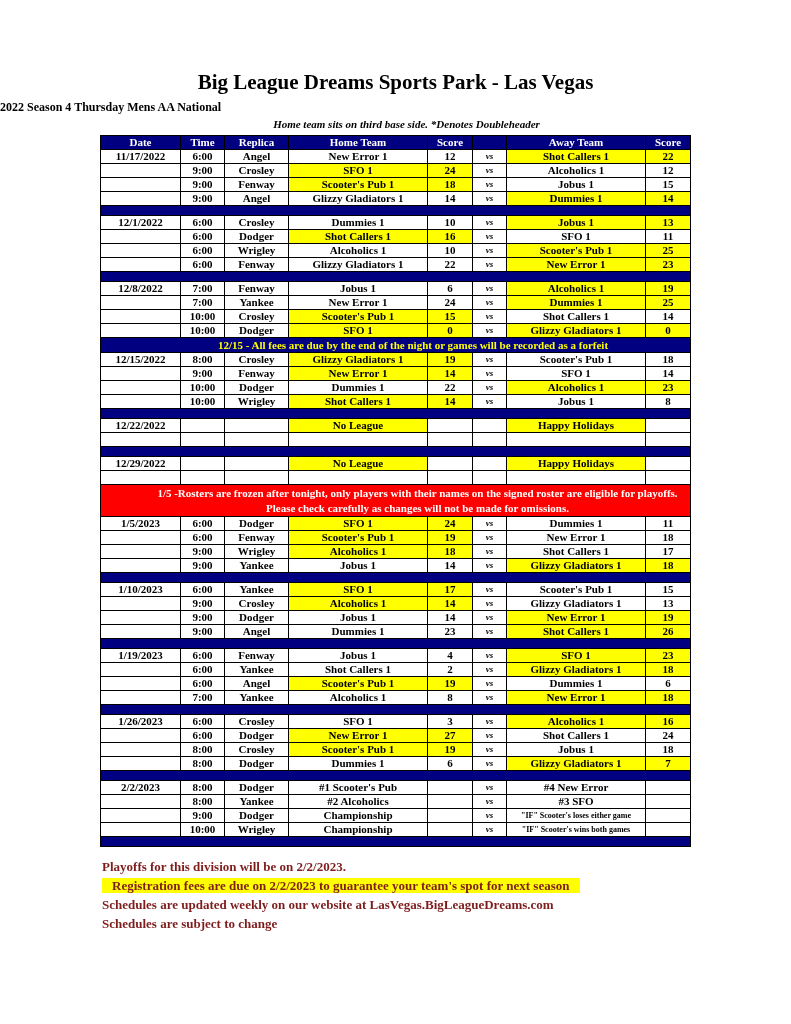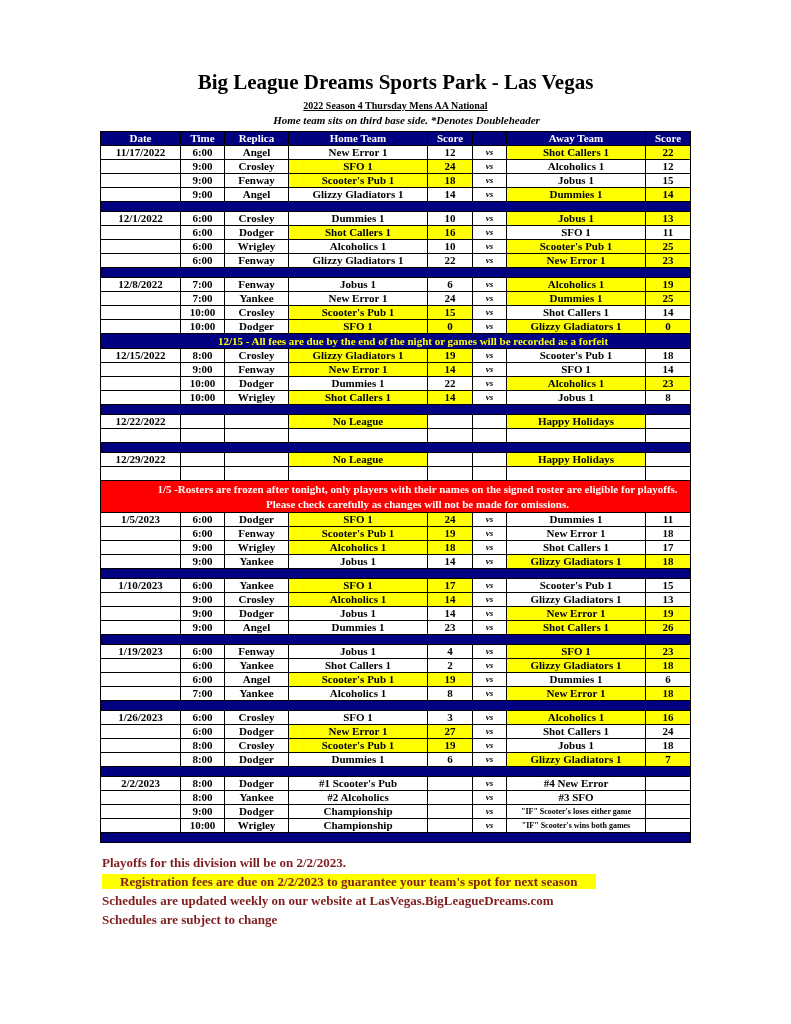--- a/index.html
+++ b/index.html
@@ -9,21 +9,21 @@
     background: #ffffff;
     font-family: "Liberation Serif", serif;
   }
   .page { position: relative; width: 791px; height: 1024px; background: #fff; overflow: hidden; }
 
   .title {
     text-align: center; font-size: 21px; font-weight: bold;
     padding-top: 70px; margin: 0; color: #000;
   }
   .subtitle {
-    text-align: center; font-size: 10px; font-weight: bold; margin: 5px 0 0; text-decoration: underline;
+    font-size: 12px; font-weight: bold; margin: 5px 0 0;
   }
   .note {
     text-align: center; font-size: 11px; font-weight: bold; font-style: italic;
     margin: 3px 0 5px;
     padding-left: 22px;
   }
 
   table.schedule {
     border-collapse: collapse; margin: 0 auto; width: 588px; table-layout: fixed;
   }
@@ -39,21 +39,21 @@
   .banner-row td {
     background: var(--red, #FF0000); color: #fff; height: 32px;
     line-height: 15px; white-space: normal; padding-left: 45px;
   }
   .schedule td.hl { background: var(--yellow, #FFFF00); }
   .schedule td.vs { font-style: italic; font-size: 9px; }
   .schedule td.smalltxt { font-size: 8px; }
 
   .footer { margin: 10px 0 0 102px; }
   .fline { font-size: 13px; font-weight: bold; line-height: 19px; color: #7f1d1d; }
-  .fline .ylhl { background: var(--yellow, #FFFF00); padding: 0 18px; }
+  .fline .ylhl { background: var(--yellow, #FFFF00); padding: 0 10px; }
 </style>
 </head>
 <body>
 
 <div class="page">
   <h1 class="title">Big League Dreams Sports Park - Las Vegas</h1>
   <h2 class="subtitle">2022 Season 4 Thursday Mens AA National</h2>
   <div class="note">Home team sits on third base side.  *Denotes Doubleheader</div>
 
   <table class="schedule">

